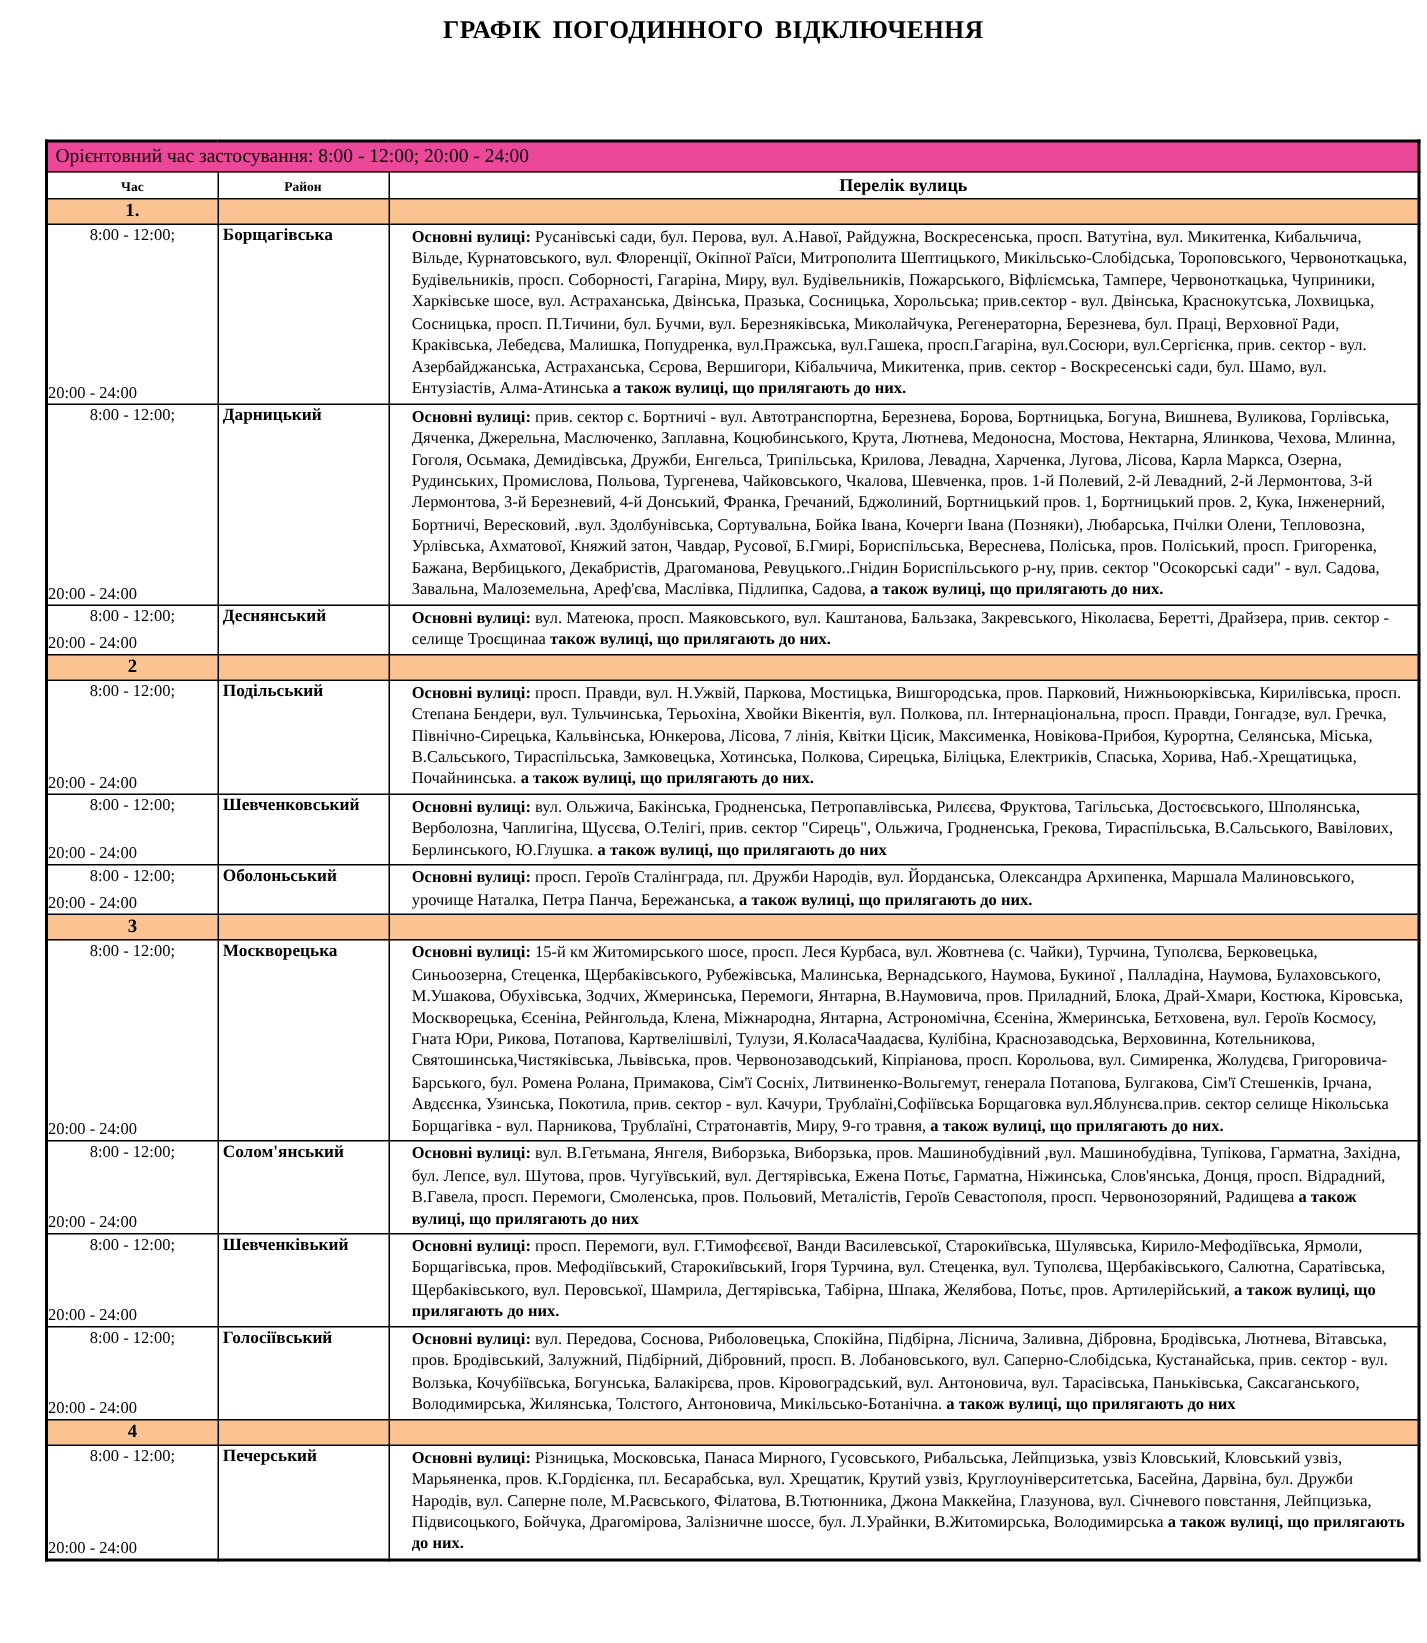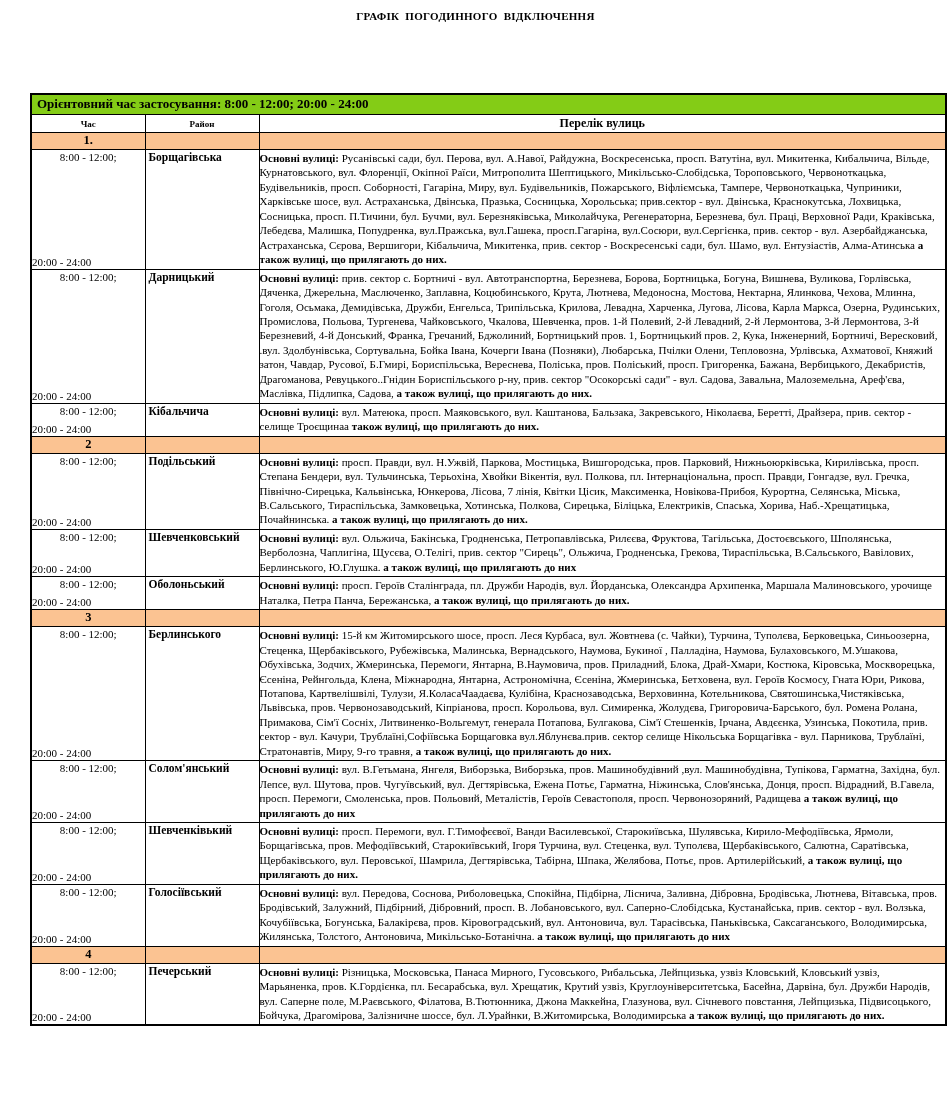--- a/index.html
+++ b/index.html
@@ -8,21 +8,21 @@
     width: 951px;
     height: 1095px;
     font-family: "Liberation Serif", "DejaVu Serif", serif;
     color: #000000;
     position: relative;
   }
   .page { padding-top: 10px; }
   .title {
     text-align: center;
     font-weight: bold;
-    font-size: 11px;
+    font-size: 17px;
     letter-spacing: 0.3px;
     word-spacing: 3px;
   }
   .subtitle {
     text-align: center;
     font-weight: bold;
     font-size: 12.5px;
     margin-top: 7px;
   }
   .doc-table {
@@ -32,22 +32,22 @@
     width: 915px;
     border-collapse: collapse;
     table-layout: fixed;
   }
   .doc-table td {
     border: 1px solid #000;
     vertical-align: top;
   }
   .doc-table { border: 2px solid #000; }
   .band-row td {
-    background: #84cc16;
-    font-weight: bold;
+    background: #ec4899;
+    font-weight: normal;
     font-size: 13px;
     padding: 1px 5px 2px 5px;
   }
   .colhead-row td {
     text-align: center;
     font-weight: bold;
     vertical-align: middle;
     padding: 1px 2px;
   }
   .colhead-small { font-size: 9px; }
@@ -75,21 +75,21 @@
     text-align: left;
   }
   .district-cell {
     font-weight: bold;
     font-size: 11.5px;
     padding: 1px 3px;
   }
   .streets-cell {
     font-size: 11px;
     line-height: 1.315;
-    padding: 1px 4px 2px 0;
+    padding: 1px 4px 2px 15px;
     text-align: left;
   }
   .streets-cell b { font-weight: bold; }
 </style>
 </head>
 <body>
 
 <div class="page">
   <div class="title">ГРАФІК  ПОГОДИННОГО ВІДКЛЮЧЕННЯ</div>
 
@@ -127,21 +127,21 @@
             <span class="time-bottom">20:00 - 24:00</span>
           </td>
           <td class="district-cell">Дарницький</td>
           <td class="streets-cell"><b>Основні вулиці:</b> <span>прив. сектор с. Бортничі - вул. Автотранспортна, Березнева, Борова, Бортницька, Богуна, Вишнева, Вуликова, Горлівська, Дяченка, Джерельна, Маслюченко, Заплавна, Коцюбинського, Крута, Лютнева, Медоносна, Мостова, Нектарна, Ялинкова, Чехова, Млинна, Гоголя, Осьмака, Демидівська, Дружби, Енгельса, Трипільська, Крилова, Левадна, Харченка, Лугова, Лісова, Карла Маркса, Озерна, Рудинських, Промислова, Польова, Тургенева, Чайковського, Чкалова, Шевченка, пров. 1-й Полевий, 2-й Левадний, 2-й Лермонтова, 3-й Лермонтова, 3-й Березневий, 4-й Донський, Франка, Гречаний, Бджолиний, Бортницький пров. 1, Бортницький пров. 2, Кука, Інженерний, Бортничі, Вересковий, .вул. Здолбунівська, Сортувальна, Бойка Івана, Кочерги Івана (Позняки), Любарська, Пчілки Олени, Тепловозна, Урлівська,  Ахматової, Княжий затон, Чавдар, Русової, Б.Гмирі, Бориспільська, Вереснева, Поліська, пров. Поліський, просп. Григоренка, Бажана, Вербицького, Декабристів, Драгоманова, Ревуцького..Гнідин Бориспільського р-ну, прив. сектор "Осокорські сади" - вул. Садова, Завальна, Малоземельна, Ареф'єва, Маслівка, Підлипка, Садова,</span> <b>а також вулиці, що прилягають до них.</b></td>
         </tr>
         <tr>
           <td class="time-cell">
             <span class="time-top">8:00 - 12:00;</span>
             <span class="time-bottom">20:00 - 24:00</span>
           </td>
-          <td class="district-cell">Кібальчича</td>
+          <td class="district-cell">Деснянський</td>
           <td class="streets-cell"><b>Основні вулиці:</b> <span>вул. Матеюка, просп. Маяковського, вул. Каштанова, Бальзака, Закревського, Ніколаєва, Беретті, Драйзера, прив. сектор - селище Троєщинаа</span> <b>також вулиці, що прилягають до них.</b></td>
         </tr>
         <tr class="group-row">
           <td>2</td>
           <td></td>
           <td></td>
         </tr>
         <tr>
           <td class="time-cell">
             <span class="time-top">8:00 - 12:00;</span>
@@ -169,21 +169,21 @@
         <tr class="group-row">
           <td>3</td>
           <td></td>
           <td></td>
         </tr>
         <tr>
           <td class="time-cell">
             <span class="time-top">8:00 - 12:00;</span>
             <span class="time-bottom">20:00 - 24:00</span>
           </td>
-          <td class="district-cell">Берлинського</td>
+          <td class="district-cell">Москворецька</td>
           <td class="streets-cell"><b>Основні вулиці:</b> <span>15-й км Житомирського шосе, просп. Леся Курбаса, вул. Жовтнева (с. Чайки), Турчина, Туполєва, Берковецька, Синьоозерна, Стеценка, Щербаківського, Рубежівська, Малинська, Вернадського, Наумова, Букиної , Палладіна, Наумова, Булаховського, М.Ушакова, Обухівська, Зодчих, Жмеринська, Перемоги, Янтарна, В.Наумовича, пров. Приладний, Блока, Драй-Хмари, Костюка, Кіровська, Москворецька, Єсеніна, Рейнгольда, Клена, Міжнародна, Янтарна, Астрономічна, Єсеніна, Жмеринська, Бетховена,  вул. Героїв Космосу, Гната Юри, Рикова, Потапова, Картвелішвілі, Тулузи, Я.КоласаЧаадаєва, Кулібіна, Краснозаводська, Верховинна, Котельникова, Святошинська,Чистяківська, Львівська, пров. Червонозаводський, Кіпріанова, просп. Корольова, вул. Симиренка, Жолудєва, Григоровича-Барського, бул. Ромена Ролана, Примакова, Сім'ї Сосніх, Литвиненко-Вольгемут, генерала Потапова, Булгакова, Сім'ї Стешенків, Ірчана, Авдєєнка, Узинська, Покотила, прив. сектор - вул. Качури, Трублаїні,Софіївська Борщаговка вул.Яблунєва.прив. сектор селище Нікольська Борщагівка - вул. Парникова, Трублаїні, Стратонавтів, Миру, 9-го травня,</span> <b>а також вулиці, що прилягають до них.</b></td>
         </tr>
         <tr>
           <td class="time-cell">
             <span class="time-top">8:00 - 12:00;</span>
             <span class="time-bottom">20:00 - 24:00</span>
           </td>
           <td class="district-cell">Солом'янський</td>
           <td class="streets-cell"><b>Основні вулиці:</b> <span>вул. В.Гетьмана, Янгеля, Виборзька, Виборзька, пров. Машинобудівний ,вул. Машинобудівна, Тупікова, Гарматна, Західна, бул. Лепсе, вул. Шутова, пров. Чугуївський, вул. Дегтярівська, Ежена Потьє,  Гарматна, Ніжинська, Слов'янська, Донця, просп. Відрадний, В.Гавела, просп. Перемоги, Смоленська, пров. Польовий, Металістів,  Героїв Севастополя, просп. Червонозоряний, Радищева</span> <b>а також вулиці, що прилягають до них</b></td>
         </tr>

